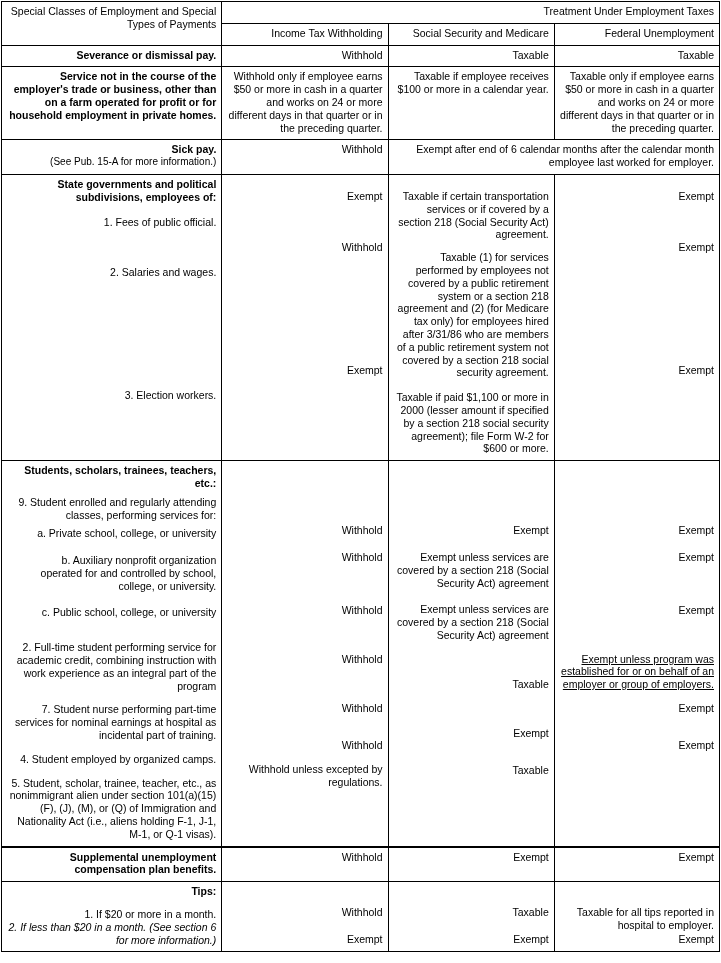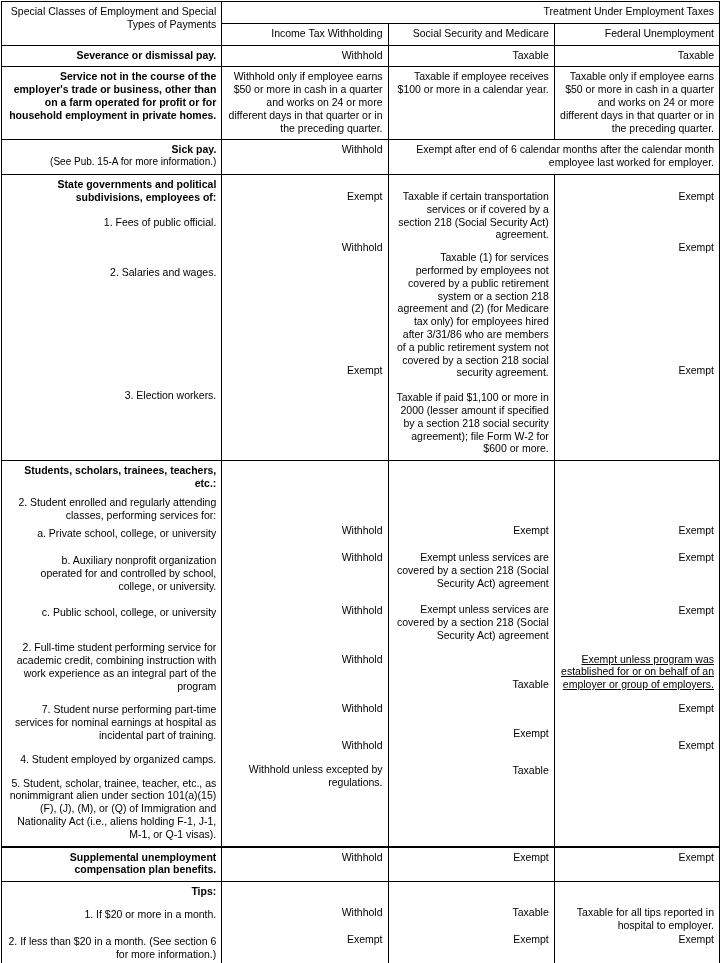--- a/index.html
+++ b/index.html
@@ -135,21 +135,21 @@
         <td>
           <p class="cell-p gap-md">Exempt</p>
           <p class="cell-p" style="margin-top:38px;">Exempt</p>
           <p class="cell-p" style="margin-top:110px;">Exempt</p>
         </td>
       </tr>
 
       <tr>
         <td>
           <p class="cell-p bold">Students, scholars, trainees, teachers, etc.:</p>
-          <p class="cell-p gap-sm">2. Student enrolled and regularly attending classes, performing services for:</p>
+          <p class="cell-p gap-sm">9. Student enrolled and regularly attending classes, performing services for:</p>
           <p class="cell-p indent1" style="margin-top:6px;">a. Private school, college, or university</p>
           <p class="cell-p indent1" style="margin-top:14px;">b. Auxiliary nonprofit organization operated for and controlled by school, college, or university.</p>
           <p class="cell-p indent1" style="margin-top:14px;">c. Public school, college, or university</p>
           <p class="cell-p" style="margin-top:22px;">2. Full-time student performing service for academic credit, combining instruction with work experience as an integral part of the program</p>
           <p class="cell-p" style="margin-top:11px;">7. Student nurse performing part-time services for nominal earnings at hospital as incidental part of training.</p>
           <p class="cell-p" style="margin-top:11px;">4. Student employed by organized camps.</p>
           <p class="cell-p" style="margin-top:11px;">5. Student, scholar, trainee, teacher, etc., as nonimmigrant alien under section 101(a)(15)(F), (J), (M), or (Q) of Immigration and Nationality Act (i.e., aliens holding F-1, J-1, M-1, or Q-1 visas).</p>
         </td>
         <td>
           <p class="cell-p" style="margin-top:60px;">Withhold</p>
@@ -190,21 +190,21 @@
         </td>
         <td>Withhold</td>
         <td>Exempt</td>
         <td>Exempt</td>
       </tr>
 
       <tr>
         <td>
           <p class="cell-p bold">Tips:</p>
           <p class="cell-p" style="margin-top:10px;">1. If $20 or more in a month.</p>
-          <p class="cell-p" style="margin-top:14px;">2. If less than $20 in a month. (See section 6 for more information.)</p>
+          <p class="cell-p" style="margin-top:0;font-style:italic;">2. If less than $20 in a month. (See section 6 for more information.)</p>
         </td>
         <td>
           <p class="cell-p" style="margin-top:21px;">Withhold</p>
           <p class="cell-p" style="margin-top:14px;">Exempt</p>
         </td>
         <td>
           <p class="cell-p" style="margin-top:21px;">Taxable</p>
           <p class="cell-p" style="margin-top:14px;">Exempt</p>
         </td>
         <td>

